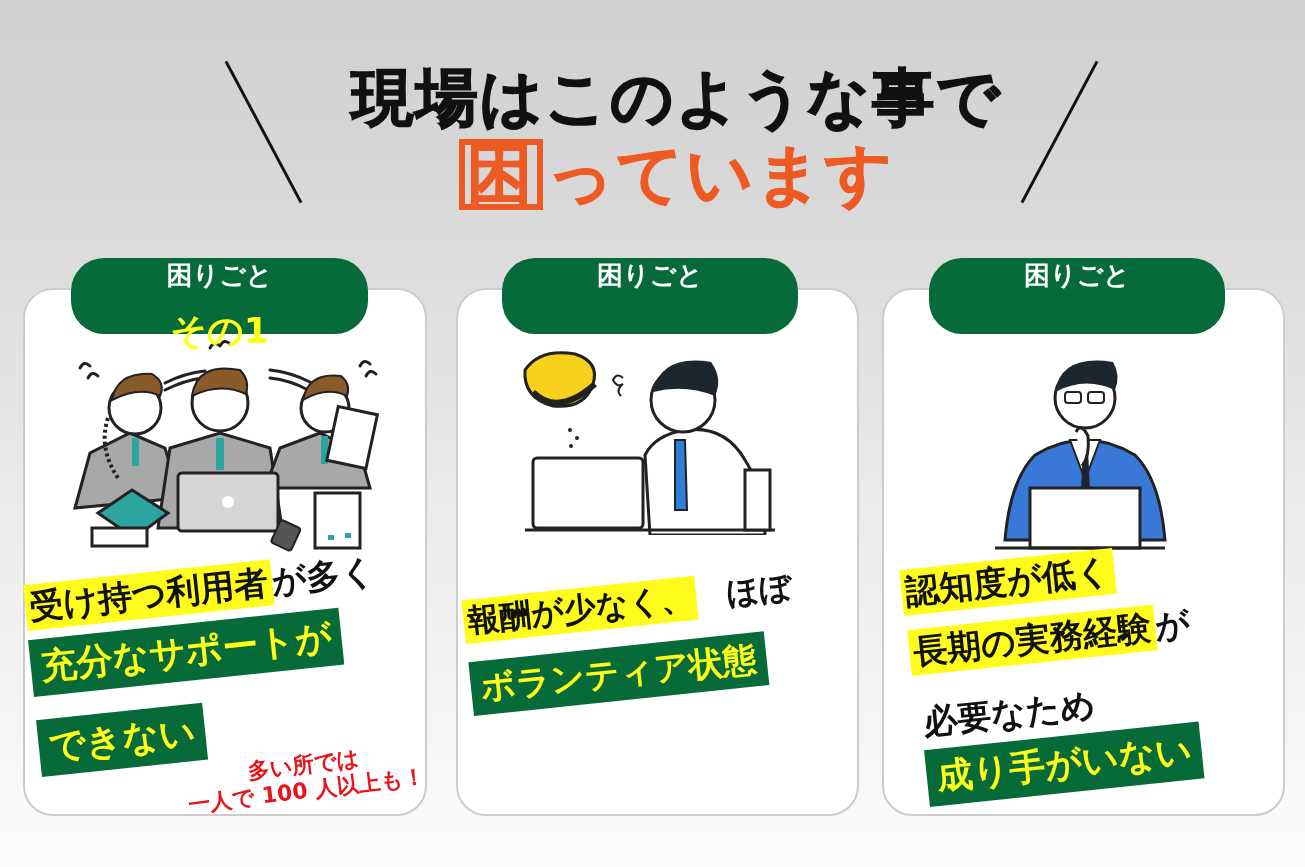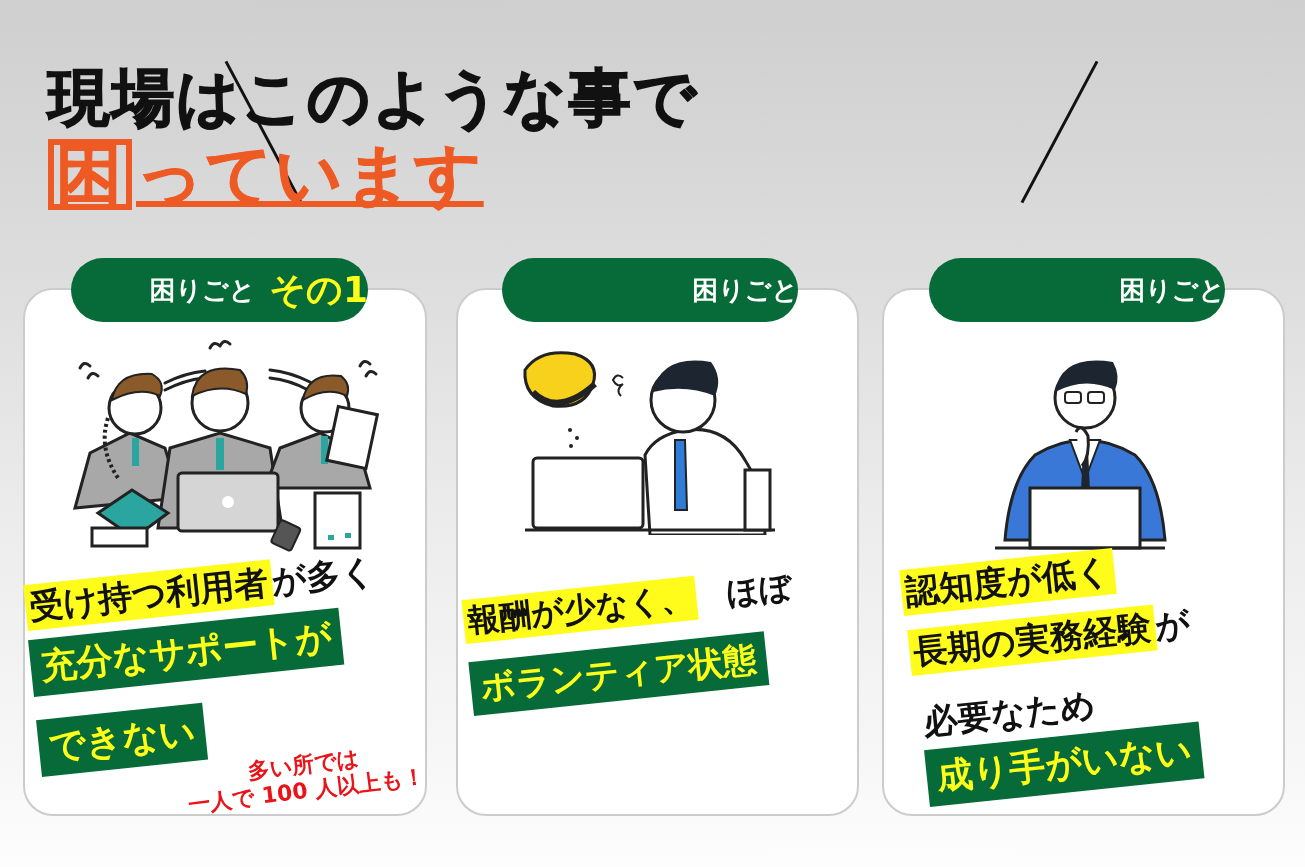--- a/index.html
+++ b/index.html
@@ -15,39 +15,39 @@
     height: 160px;
     background: #111;
     top: 52px;
   }
   .slash.left { left: 262px; transform: rotate(-28deg); transform-origin: center; }
   .slash.right { left: 1058px; transform: rotate(28deg); transform-origin: center; }
 
   .headline {
     position: absolute;
     left: 0; right: 0;
+    text-align: center;
     font-weight: 900;
     letter-spacing: 2px;
     margin-left: 48px;
   }
   .headline.line1 {
     top: 56px;
     font-size: 62px;
     color: #111;
     font-family: "DejaVu Serif", serif;
     font-weight: bold;
     -webkit-text-stroke: 1.5px #111;
   }
   .headline.line2 {
     top: 130px;
     font-size: 66px;
     color: #ee5a24;
     font-family: "DejaVu Serif", serif;
     font-weight: bold;
-    text-decoration: underline;
     -webkit-text-stroke: 1px #ee5a24;
   }
   .headline .boxed {
     display: inline-block;
     border: 6px solid #ee5a24;
     line-height: 0.9;
     padding: 0 2px;
     margin-right: 4px;
   }
 
@@ -60,28 +60,29 @@
     border-radius: 30px;
     overflow: visible;
   }
   .card.c1 { left: 23px; width: 404px; }
   .card.c2 { left: 456px; width: 403px; }
   .card.c3 { left: 882px; width: 403px; }
 
   .badge {
     position: absolute;
     top: 258px;
-    height: 64px;
+    height: 76px;
     border-radius: 33px;
     background: #066b38;
     display: flex;
     align-items: center;
-    justify-content: flex-end;
+    justify-content: flex-start;
     gap: 14px;
     z-index: 2;
+    flex-direction: column;
   }
   .badge.b1 { left: 71px; width: 297px; }
   .badge.b2 { left: 502px; width: 296px; }
   .badge.b3 { left: 929px; width: 296px; }
   .badge .lbl { color: #fff; font-size: 26px; font-weight: bold; }
   .badge .num { color: #ffff1a; font-size: 36px; font-weight: bold; }
 
   .illus { position: absolute; }
 
   .hl-y { background: #fffb1a; display: inline-block; padding: 0 4px; }

